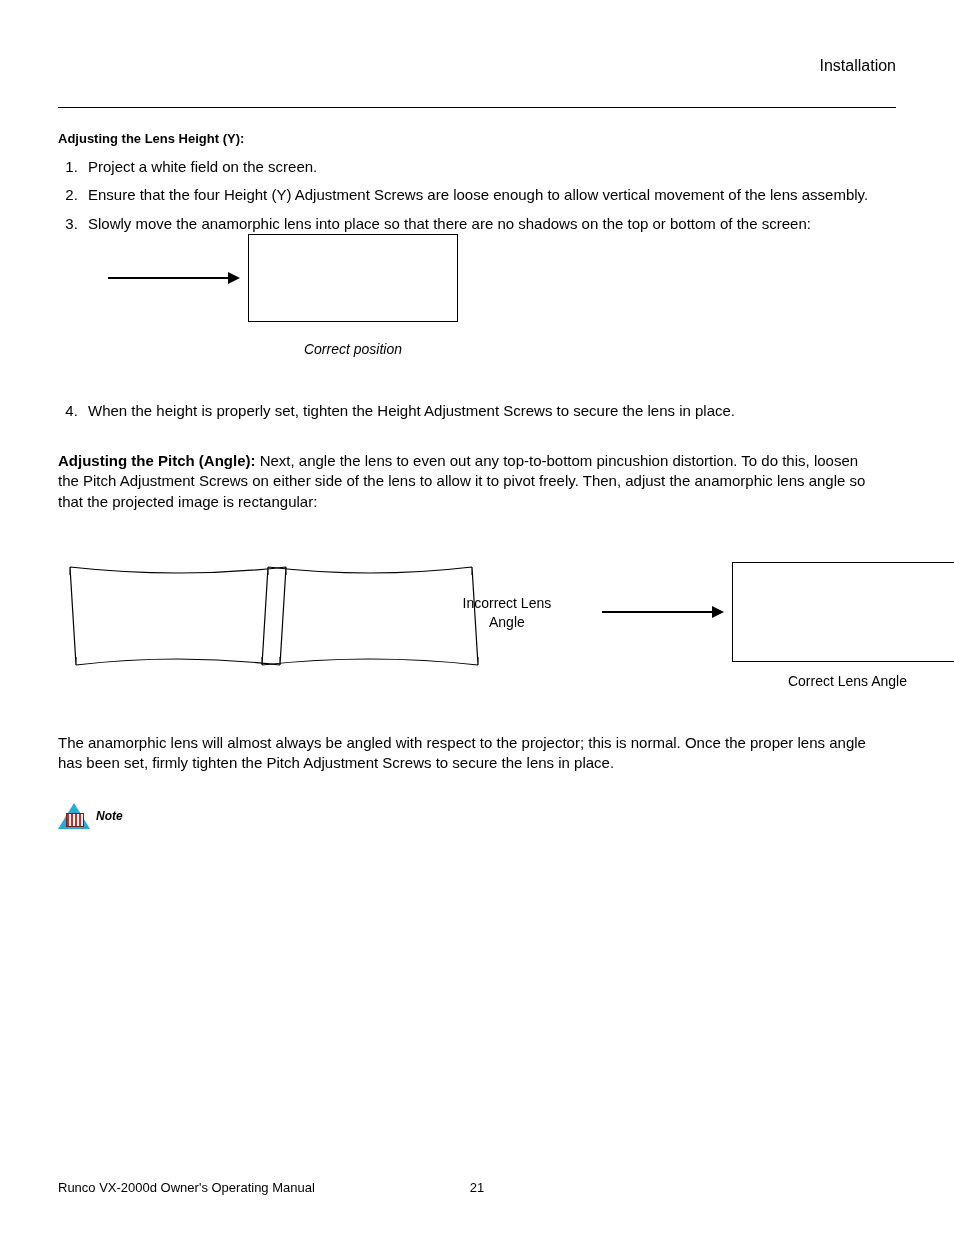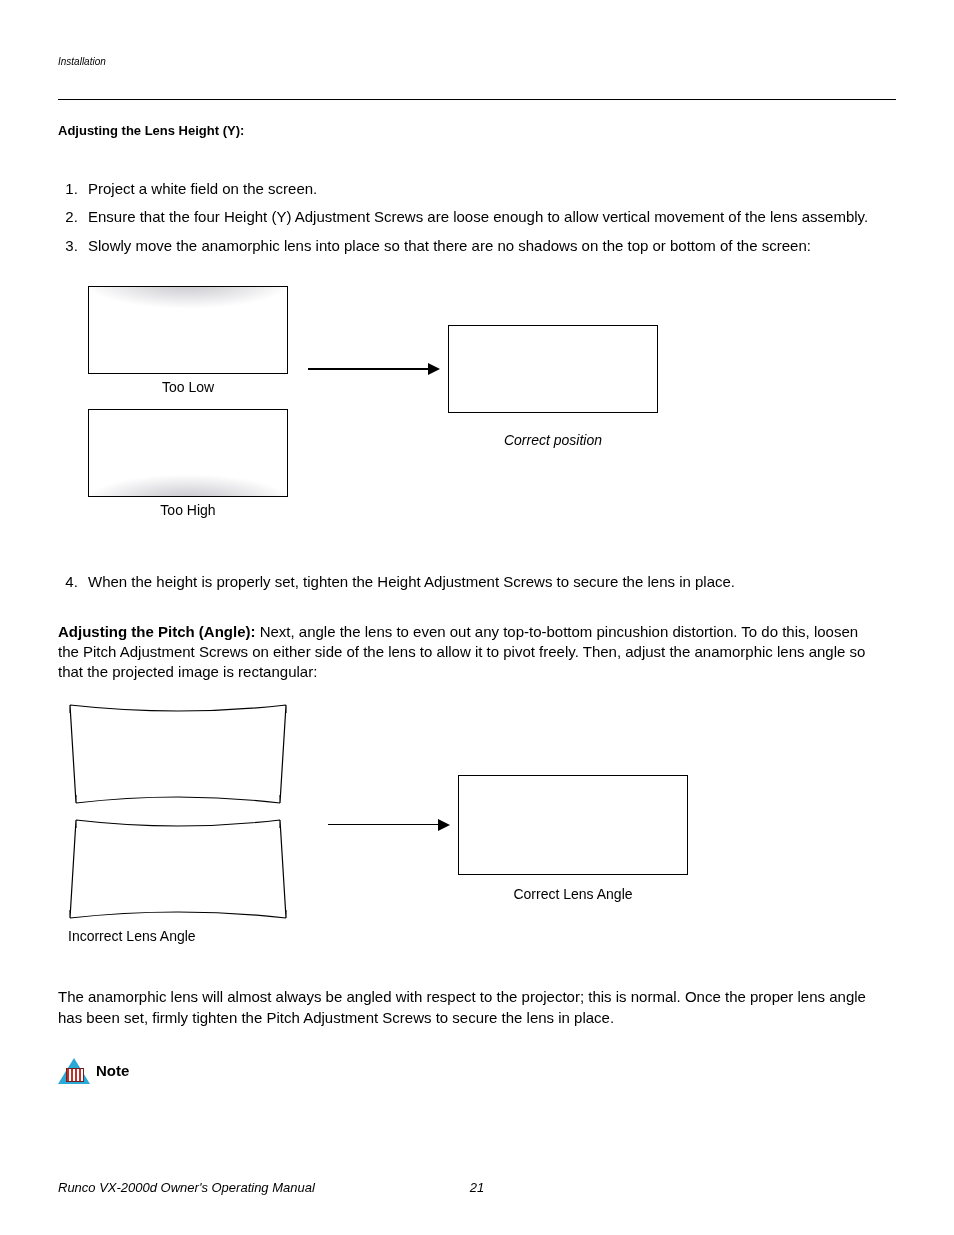--- a/index.html
+++ b/index.html
@@ -8,39 +8,37 @@
     width: 954px;
     height: 1235px;
     background: #fff;
     padding: 55px 58px 30px 58px;
     color: #000;
     font-size: 15px;
     line-height: 1.35;
     position: relative;
   }
   .header-chapter {
-    text-align: left;
-    font-style: italic;
-    font-size: 10px;
+    text-align: right;
+    font-size: 16px;
     margin-bottom: 30px;
   }
   .hr {
     border: none;
     border-top: 1.5px solid #000;
     margin-bottom: 22px;
   }
   .section-title {
     font-weight: bold;
     font-size: 13px;
     margin-bottom: 10px;
   }
   ol {
     padding-left: 24px;
     margin-bottom: 30px;
-    margin-top: 40px;
   }
   ol li {
     padding-left: 6px;
     margin-bottom: 8px;
     max-width: 790px;
   }
   .diagram-block {
     margin: 0 0 30px 30px;
     position: relative;
   }
@@ -128,85 +126,75 @@
   .note-icon .tri::after{
     content:'';
     position:absolute;
     left:-8px;
     top:10px;
     width:16px;height:12px;
     background: repeating-linear-gradient(90deg,#c03028 0 2px,#fff 2px 4px);
     border:1px solid #702020;
   }
   .note-label {
+    font-style: italic;
     font-weight: bold;
-    font-size:15px;
+    font-size:12px;
   }
   .note-text {
     font-style: italic;
     font-size:14.5px;
     line-height:1.4;
   }
   .footer {
     position:absolute;
     bottom:38px;
     left:58px;
     right:58px;
-    font-style: italic;
     font-size:13px;
   }
   .footer .pagenum { position:absolute; left:50%; transform:translateX(-50%); }
 </style>
 </head>
 <body>
 
 <div class="header-chapter">Installation</div>
 <hr class="hr">
 
 <div class="section-title">Adjusting the Lens Height (Y):</div>
 
 <ol>
   <li>Project a white field on the screen.</li>
   <li>Ensure that the four Height (Y) Adjustment Screws are loose enough to allow vertical movement of the lens assembly.</li>
   <li>Slowly move the anamorphic lens into place so that there are no shadows on the top or bottom of the screen:</li>
 </ol>
 
 <div class="diagram-block">
   <div class="dia-row">
-    <div style="display:flex;flex-direction:column;align-items:center;">
-      <div class="rect small">
-          <div class="shadow-top"></div>
-        </div>
-      <div class="caption">Too Low</div>
-      <div class="rect small">
-          <div class="shadow-bottom"></div>
-        </div>
-      <div class="caption">Too High</div>
-    </div>
     <div style="display:flex;flex-direction:column;align-items:center;margin-left:10px; margin-top:-30px;">
       <div class="dia-row" style="margin-bottom:0;">
         <div class="arrow-line"></div>
         <div class="rect big"></div>
       </div>
       <div class="caption" style="width:210px;margin-left:150px;margin-top:18px;font-style:italic;">Correct position</div>
     </div>
   </div>
 </div>
 
 <ol start="4">
   <li>When the height is properly set, tighten the Height Adjustment Screws to secure the lens in place.</li>
 </ol>
 
 <p class="para">
   <span class="bold">Adjusting the Pitch (Angle): </span><span>Next, angle the lens to even out any top-to-bottom pincushion distortion. To do this, loosen the Pitch Adjustment Screws on either side of the lens to allow it to pivot freely. Then, adjust the anamorphic lens angle so that the projected image is rectangular:</span>
 </p>
 
 <div class="diagram-block" style="margin-left:10px;">
   <div class="dia-row">
-    <div style="display:flex;flex-direction:column;align-items:flex-start;">
+    <div style="display:flex;flex-direction:row;align-items:center;">
       <div class="pincushion">
         <svg width="220" height="105" viewBox="0 0 220 105">
             <path d="M2 2 L8 100 M8 100 Q110 88 212 100 M218 2 L212 100 M2 2 Q110 14 218 2 M2 2 L2 10 M218 2 L218 10 M8 100 L8 92 M212 100 L212 92" stroke="#000" stroke-width="1.2" fill="none"></path>
           </svg>
       </div>
       <div style="height:10px;"></div>
       <div class="pincushion">
         <svg width="220" height="105" viewBox="0 0 220 105">
             <path d="M8 2 L2 100 M2 100 Q110 88 218 100 M212 2 L218 100 M8 2 Q110 14 212 2 M8 2 L8 10 M212 2 L212 10 M2 100 L2 92 M218 100 L218 92" stroke="#000" stroke-width="1.2" fill="none"></path>
           </svg>

